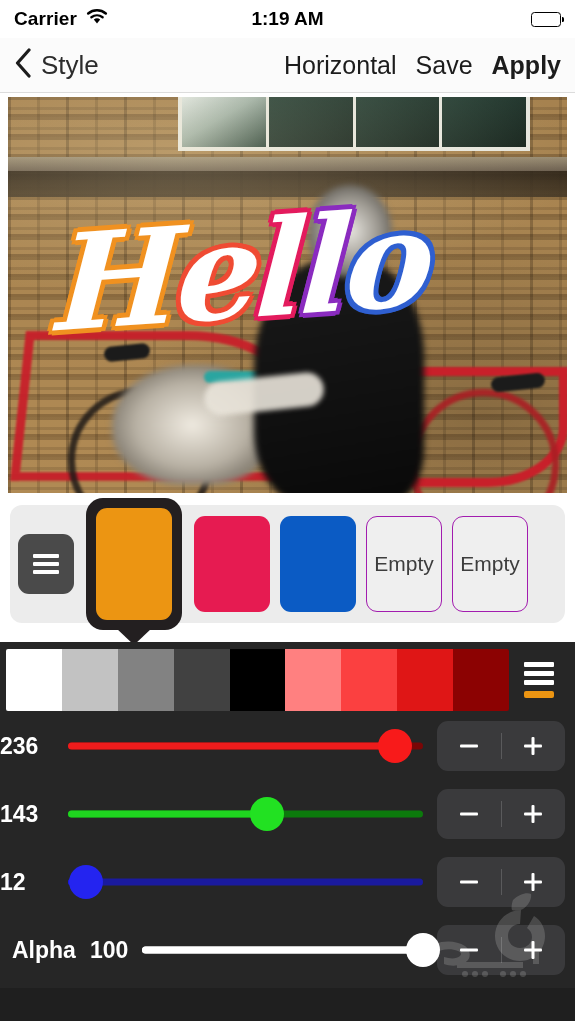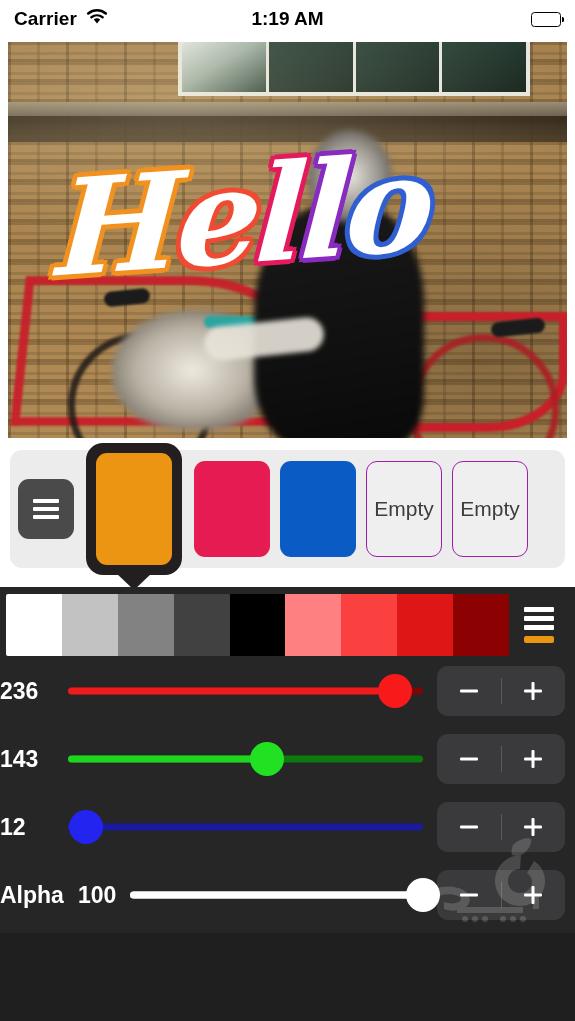--- a/index.html
+++ b/index.html
@@ -285,21 +285,21 @@
   .slider-row {
     display: flex; align-items: center;
     height: 66px; padding: 0 10px 0 0;
     margin-top: 2px;
   }
   .slider-label {
     width: 58px; 
     font-size: 23px; font-weight: bold; color: #fff;
     padding-right: 4px;
   }
-  .slider-label.with-name { width: auto; display: flex; gap: 14px; }
+  .slider-label.with-name { width: auto; display: flex; gap: 14px; padding-left: 12px; }
   .slider-name { font-size: 23px; font-weight: bold; color: #fff; }
   .track-wrap { flex: 1; position: relative; height: 30px; margin: 0 14px 0 10px; cursor: pointer; }
   .track {
     position: absolute; top: 50%; left: 0; right: 0; transform: translateY(-50%);
     height: 7px; border-radius: 4px;
   }
   .track .fill { position: absolute; left: 0; top: 0; bottom: 0; border-radius: 4px; }
   .thumb {
     position: absolute; top: 50%; transform: translate(-50%,-50%);
     width: 34px; height: 34px; border-radius: 50%;
@@ -341,20 +341,35 @@
       </span>
     </div>
     <div class="sb-time">1:19 AM</div>
     <div class="sb-right">
       <span class="battery">
         <span class="battery-fill"></span>
       </span>
     </div>
   </div>
 
+  <div class="navbar">
+    <div class="nav-back">
+      <span class="chev-back">
+        <svg width="18" height="30" viewBox="0 0 18 30">
+          <path d="M15 2 L3.5 15 L15 28" stroke="#1c1c1c" stroke-width="3.2" fill="none" stroke-linecap="round" stroke-linejoin="round"></path>
+        </svg>
+      </span>
+      <span class="nav-back-label">Style</span>
+    </div>
+    <div class="nav-right">
+      <span class="nav-btn">Horizontal</span>
+      <span class="nav-btn">Save</span>
+      <span class="nav-btn bold">Apply</span>
+    </div>
+  </div>
 
   <div class="photo-wrap">
     <div class="photo">
       <div class="brick-rows"></div>
       <div class="brick-rows offset"></div>
       <div class="window">
         <div class="pane lit"></div>
         <div class="pane"></div>
         <div class="pane"></div>
         <div class="pane"></div>

